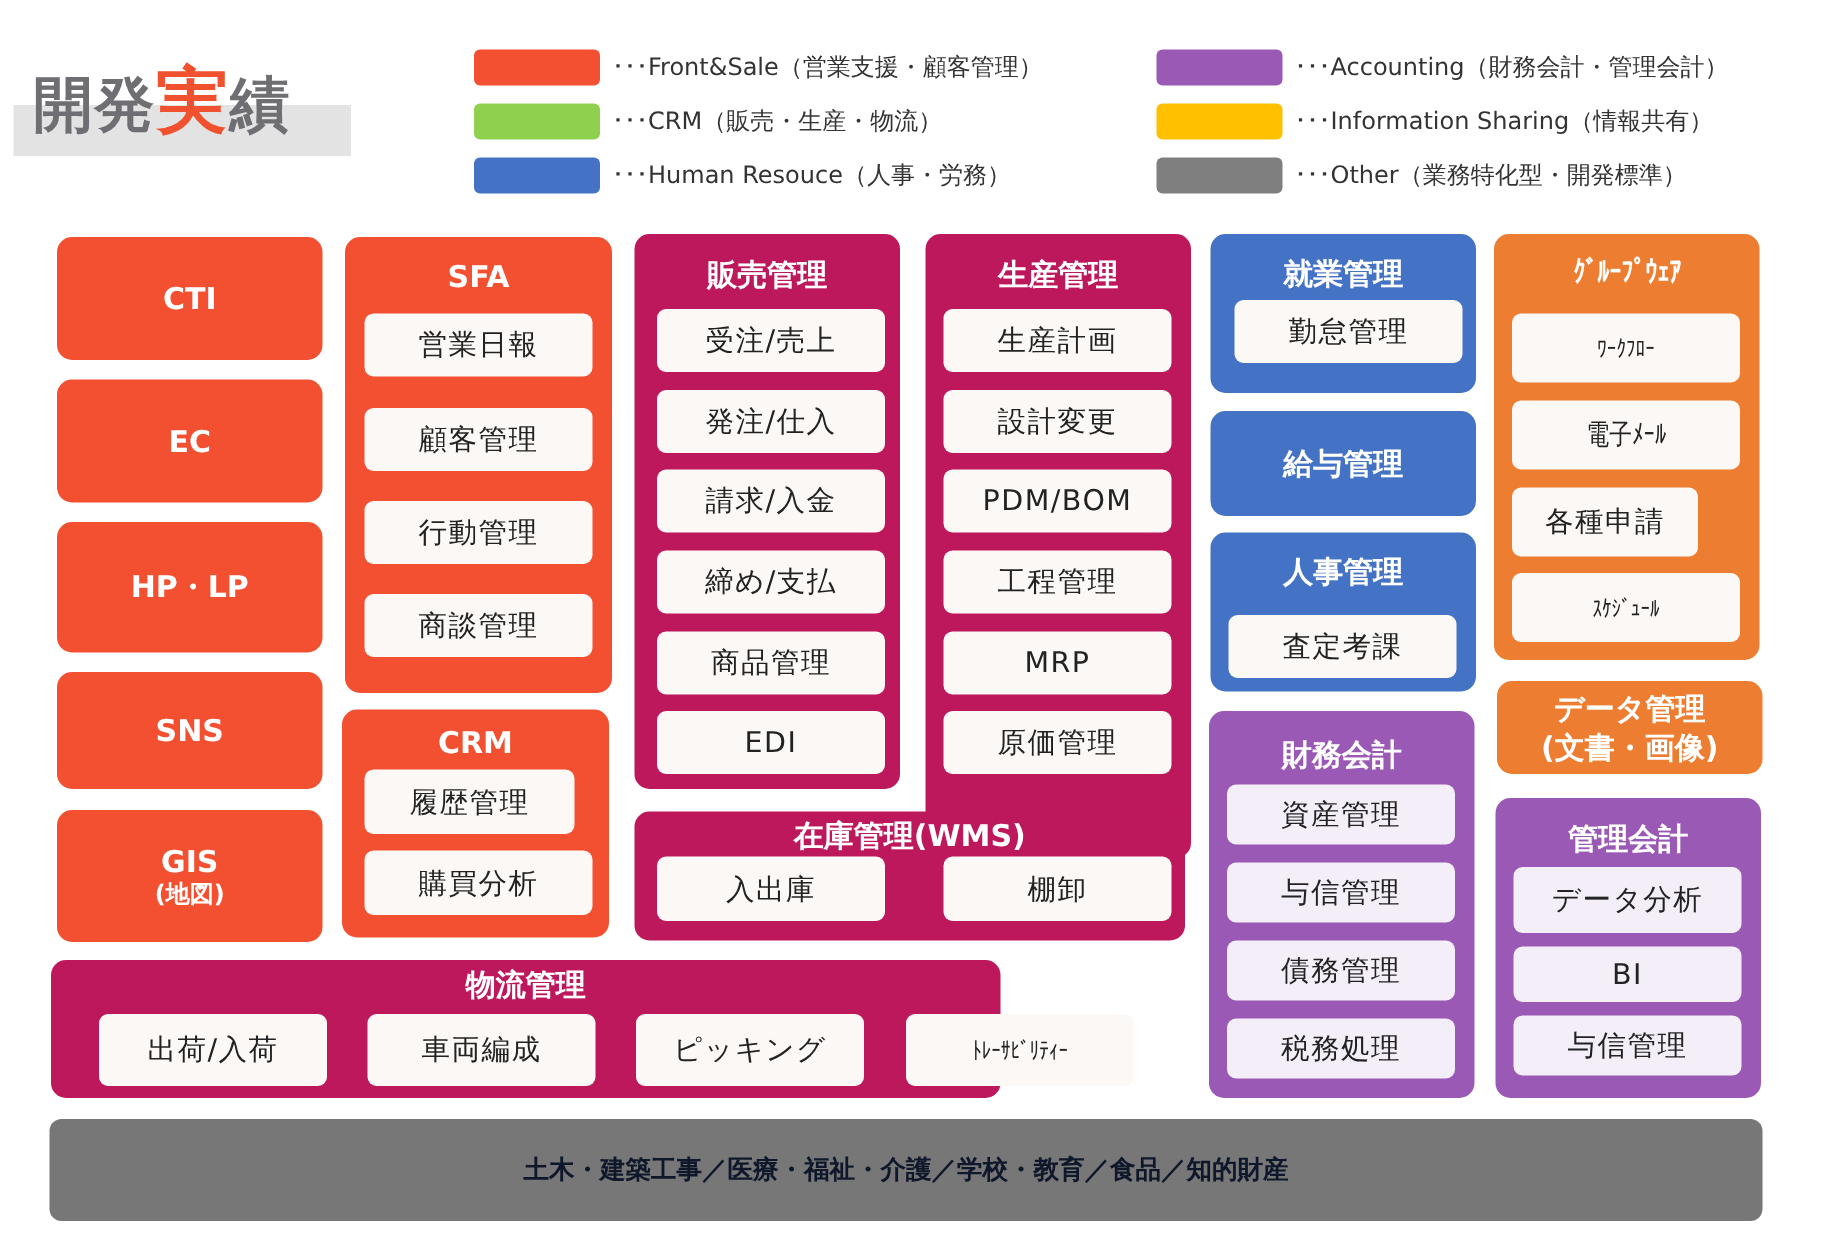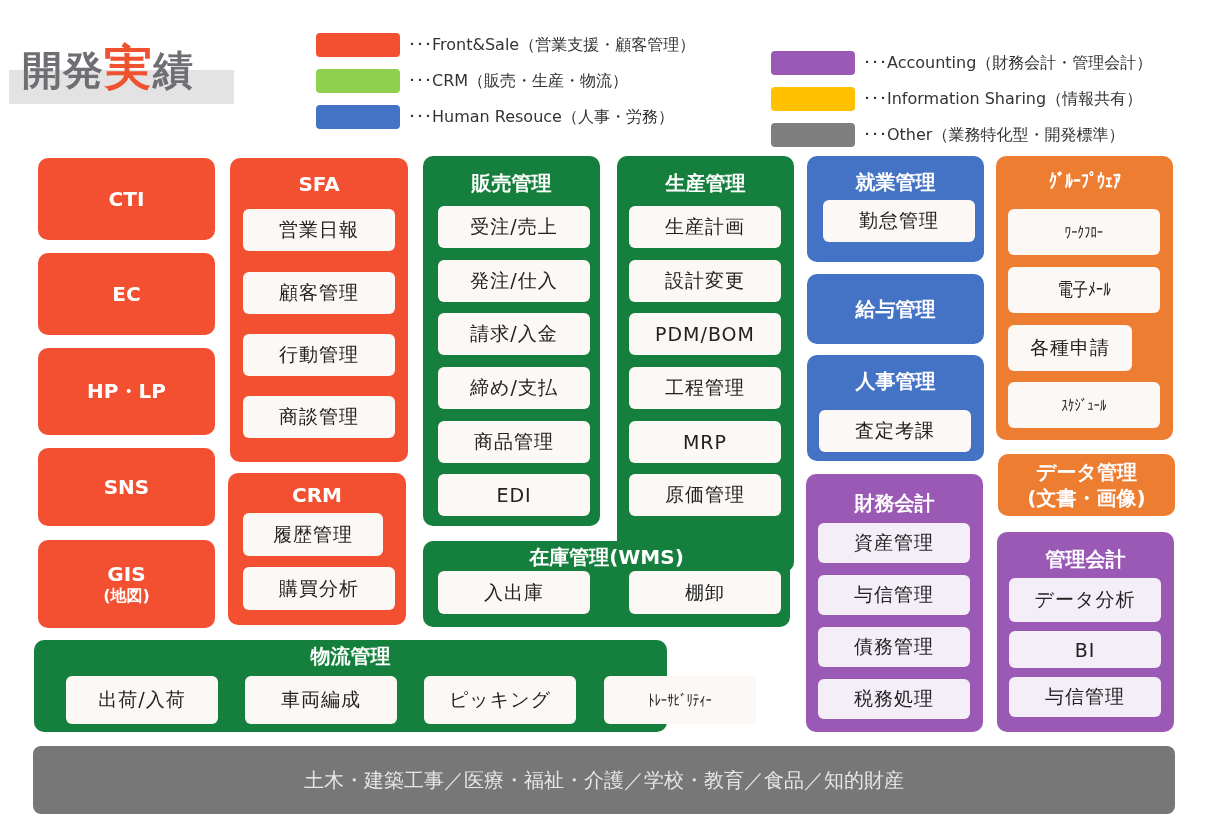--- a/index.html
+++ b/index.html
@@ -19,21 +19,21 @@
 
   
   .block { position: absolute; border-radius: 10px; color: #fff; text-align: center; }
   .block-title { font-weight: bold; font-size: 20px; color: #ffffff; }
   .item {
     position: absolute; background: #fbf8f6; border-radius: 6px; color: #222;
     font-size: 19px; display: flex; align-items: center; justify-content: center;
     letter-spacing: 1px; white-space: nowrap;
   }
   .red { background: #f25030; }
-  .green { background: #15803d; }
+  .green { background: #be185d; }
   .blue { background: #4472c4; }
   .purple { background: #9b59b6; text-align: center; }
   .orange { background: #ed7d31; }
   .gray { background: #777777; }
   .center-v { display: flex; flex-direction: column; align-items: center; justify-content: center; }
   .purple .item { background: #f4eef8; }
   .narrow { font-size: 16px; letter-spacing: 0; transform: scaleX(0.8); display: inline-block; }
 </style>
 </head>
 <body>
@@ -51,21 +51,21 @@
   <div class="legend-item" style="margin-bottom:10px;">
     <div class="legend-swatch" style="background:#8fd14f"></div>
     <span class="legend-text">･･･CRM（販売・生産・物流）</span>
   </div>
   <div class="legend-item">
     <div class="legend-swatch" style="background:#4472c4"></div>
     <span class="legend-text">･･･Human Resouce（人事・労務）</span>
   </div>
 </div>
 <div class="abs" style="left:771px; top:32px;">
-  <div class="legend-item" style="margin-bottom:10px;margin-top:18px;">
+  <div class="legend-item" style="margin-bottom:10px;">
     <div class="legend-swatch" style="background:#9b59b6"></div>
     <span class="legend-text">･･･Accounting（財務会計・管理会計）</span>
   </div>
   <div class="legend-item" style="margin-bottom:10px;">
     <div class="legend-swatch" style="background:#ffc000"></div>
     <span class="legend-text">･･･Information Sharing（情報共有）</span>
   </div>
   <div class="legend-item">
     <div class="legend-swatch" style="background:#7f7f7f"></div>
     <span class="legend-text">･･･Other（業務特化型・開発標準）</span>
@@ -181,14 +181,14 @@
 </div>
 
 <div class="block purple" style="left:997px; top:532px; width:177px; height:200px;">
   <div class="block-title" style="margin-top:14px;">管理会計</div>
   <div class="item" style="left:12px; top:46px; width:152px; height:44px;">データ分析</div>
   <div class="item" style="left:12px; top:99px; width:152px; height:37px;">BI</div>
   <div class="item" style="left:12px; top:145px; width:152px; height:40px;">与信管理</div>
 </div>
 
 <div class="block gray center-v" style="left:33px; top:746px; width:1142px; height:68px; border-radius:8px;">
-  <span style="font-size:20px; color:#e5e5e5; line-height:24px;">土木・建築工事／医療・福祉・介護／学校・教育／食品／知的財産</span>
+  <span style="font-size:17px; color:#0f172a; line-height:24px;font-weight:bold;">土木・建築工事／医療・福祉・介護／学校・教育／食品／知的財産</span>
 </div>
 
 </body></html>

